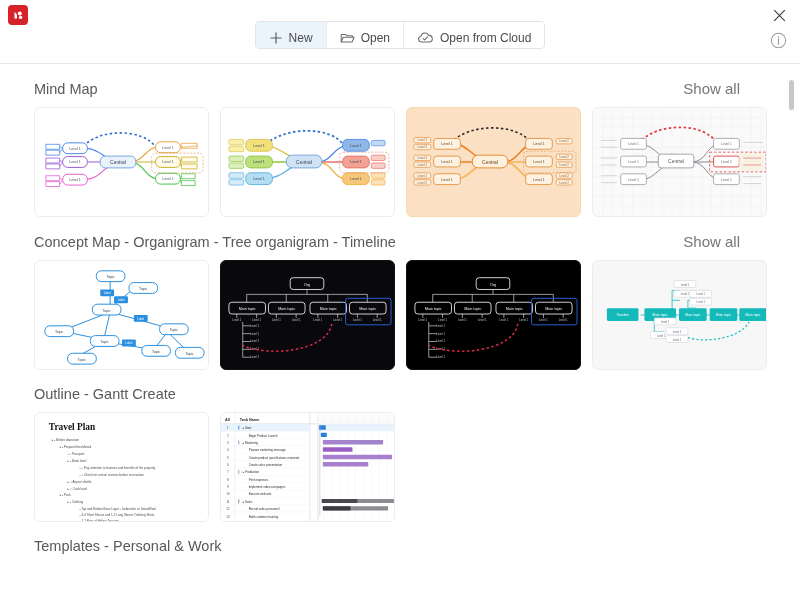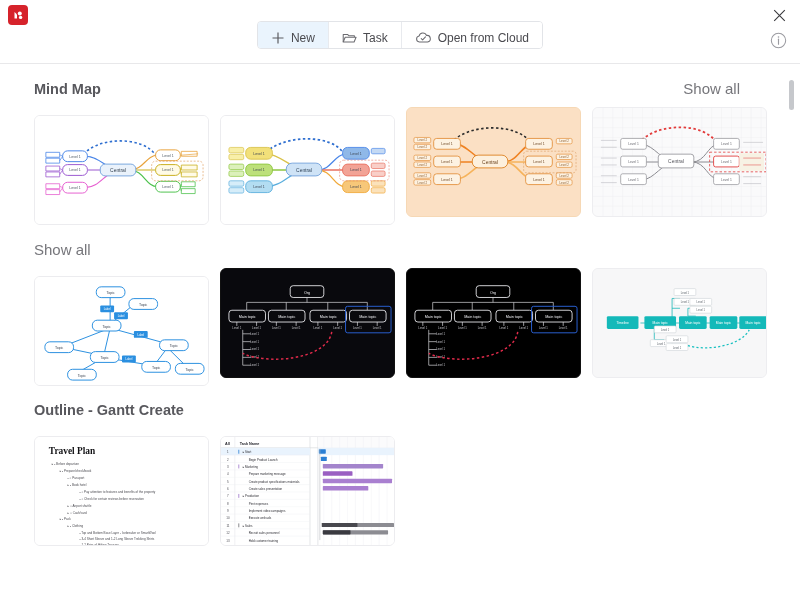--- a/index.html
+++ b/index.html
@@ -95,21 +95,21 @@
     display: flex;
     align-items: baseline;
     justify-content: space-between;
     padding-top: 16px;
     padding-bottom: 10px;
     padding-right: 26px;
   }
   .sec-title {
     font-size: 14.5px;
     color: #58585d;
-    font-weight: bold;
+    font-weight: normal;
   }
   .sec-showall {
     font-size: 15px;
     color: #76767b;
     cursor: pointer;
   }
 
   .thumb-row {
     display: flex;
     gap: 11px;
@@ -120,21 +120,21 @@
     border-radius: 6px;
     background: #fff;
     border: 1px solid #e9e9ec;
     overflow: hidden;
     cursor: pointer;
     flex: none;
     position: relative;
   }
   .thumb svg { display: block; width: 100%; height: 100%; }
 
-  .thumb.plain { border: 1px solid #ececef; margin-top: 8px; }
+  .thumb.plain { border: 1px solid #ececef; }
   .thumb.dark { border: 1px solid #111; background: #0b0b0f; }
   .thumb.orange { border: 1px solid #f6d8b5; background: #fbe0c4; }
   .thumb.greyish { background: #f6f6f7; border: 1px solid #ededf0; }
 </style>
 </head>
 <body>
 
 <div class="topbar">
 
   <div class="logo">
@@ -157,21 +157,21 @@
     </div>
 
 
     <div class="tb-item">
       <span class="tb-icon">
         <svg width="15" height="14" viewBox="0 0 16 14">
             <path d="M1.3 11.2 V3.2 H6 L7.2 4.6 H13.2 V5.9" stroke="#6b6b70" stroke-width="1.1" fill="none" stroke-linejoin="round"></path>
             <path d="M1.3 11.2 L3.4 6.2 H15 L12.9 11.2 Z" stroke="#6b6b70" stroke-width="1.1" fill="none" stroke-linejoin="round"></path>
           </svg>
       </span>
-      <span>Task</span>
+      <span>Open</span>
     </div>
 
     <div class="tb-item">
       <span class="tb-icon">
         <svg width="17" height="14" viewBox="0 0 18 14">
             <path d="M4.6 11.2 A3.2 3.2 0 0 1 4.4 4.85 A4 4 0 0 1 12.1 4.3 A3.4 3.4 0 0 1 13.3 11.2 Z" stroke="#6b6b70" stroke-width="1.1" fill="none" stroke-linejoin="round"></path>
             <path d="M6.6 7.6 L8.1 9 L11.1 5.8" stroke="#6b6b70" stroke-width="1.1" fill="none" stroke-linecap="round" stroke-linejoin="round"></path>
           </svg>
       </span>
       <span>Open from Cloud</span>
@@ -410,20 +410,21 @@
           <g stroke="#e23b3b" stroke-width="0.5" fill="none">
             <path d="M152 51 H170 M152 58 H170"></path>
           </g>
         </svg>
       </div>
     </div>
   </div>
 
   <div class="section">
     <div class="sec-head">
+      <div class="sec-title">Concept Map - Organigram - Tree organigram - Timeline</div>
       <div class="sec-showall">Show all</div>
     </div>
     <div class="thumb-row">
 
       <div class="thumb plain">
         <svg viewBox="0 0 175 110" preserveAspectRatio="none">
           <rect width="175" height="110" fill="#ffffff"></rect>
           <g stroke="#2a8fe0" stroke-width="1" fill="none">
             <path d="M76 48 L76 18"></path>
               <path d="M76 48 L100 28"></path>
@@ -706,14 +707,20 @@
           <rect x="102" y="87.5" width="73" height="4.2" rx="0.6" fill="#8c8c92"></rect>
           <rect x="102" y="87.5" width="36" height="4.2" rx="0.6" fill="#48484e"></rect>
           <rect x="103" y="95" width="66" height="4.2" rx="0.6" fill="#8c8c92"></rect>
           <rect x="103" y="95" width="28" height="4.2" rx="0.6" fill="#3a3a40"></rect>
           <line x1="100" y1="12" x2="100" y2="105" stroke="#b9bcc2" stroke-width="0.6"></line>
         </svg>
       </div>
     </div>
   </div>
 
+  <div class="section">
+    <div class="sec-head">
+      <div class="sec-title">Templates - Personal &amp; Work</div>
+      <div class="sec-showall"></div>
+    </div>
+  </div>
 
 </div>
 
 </body></html>

